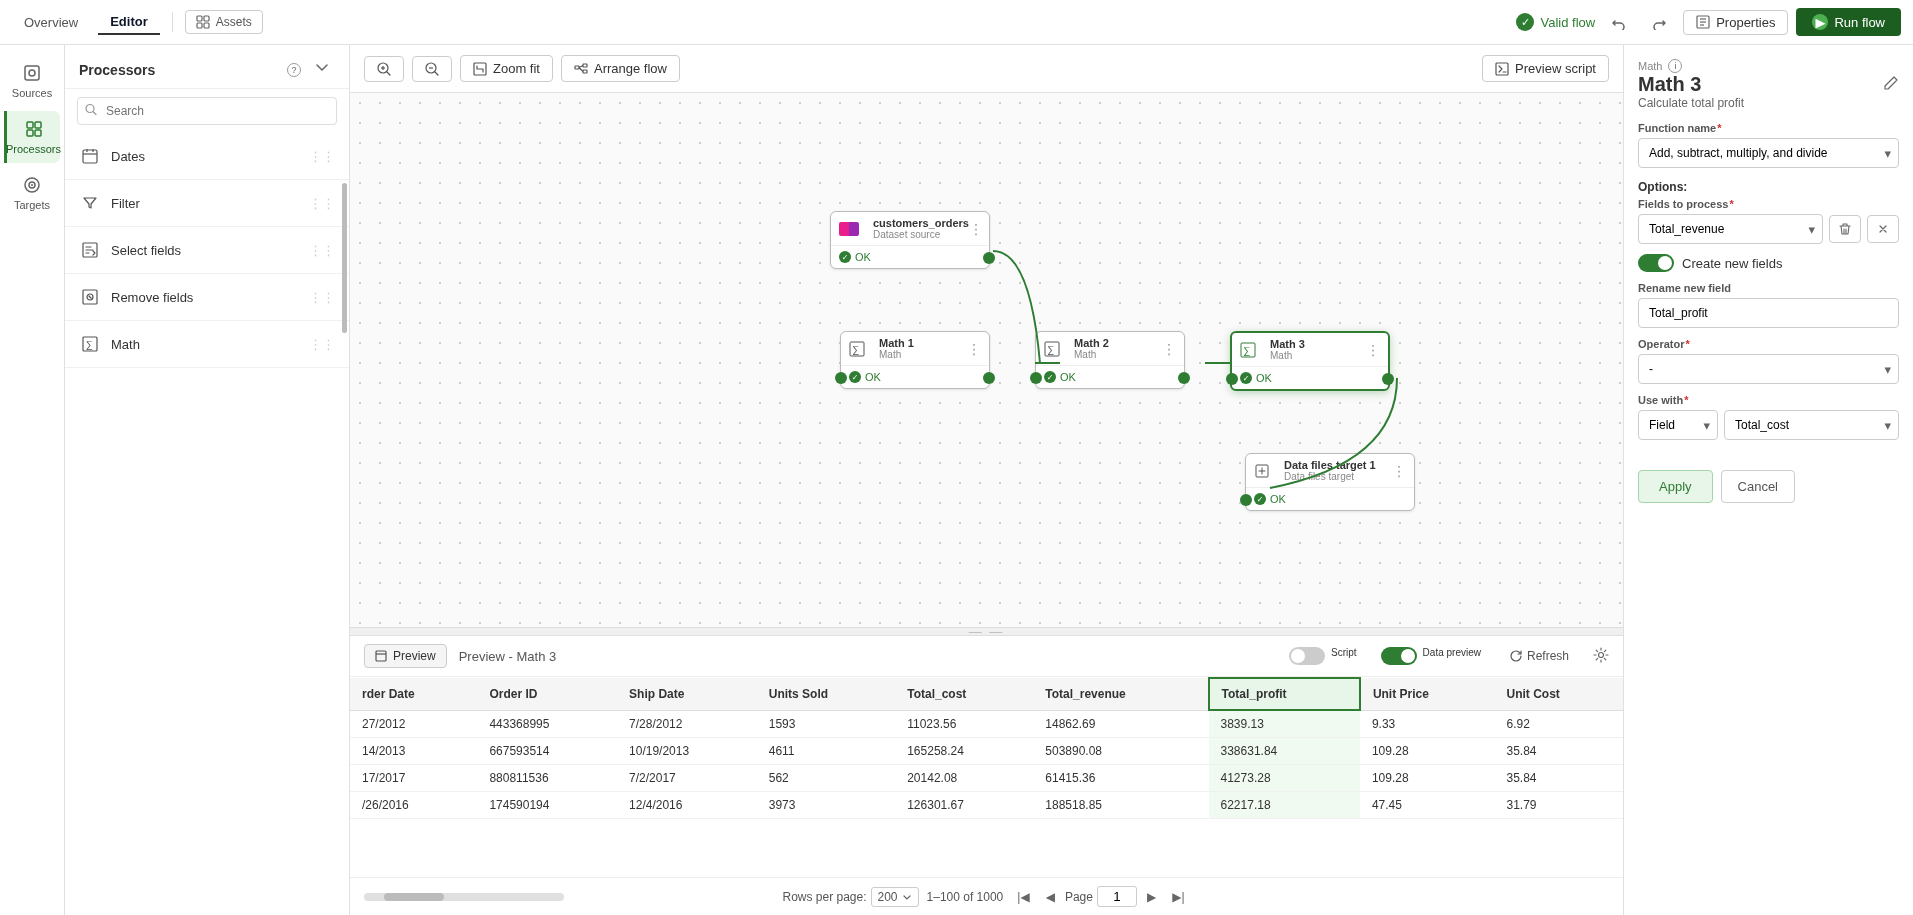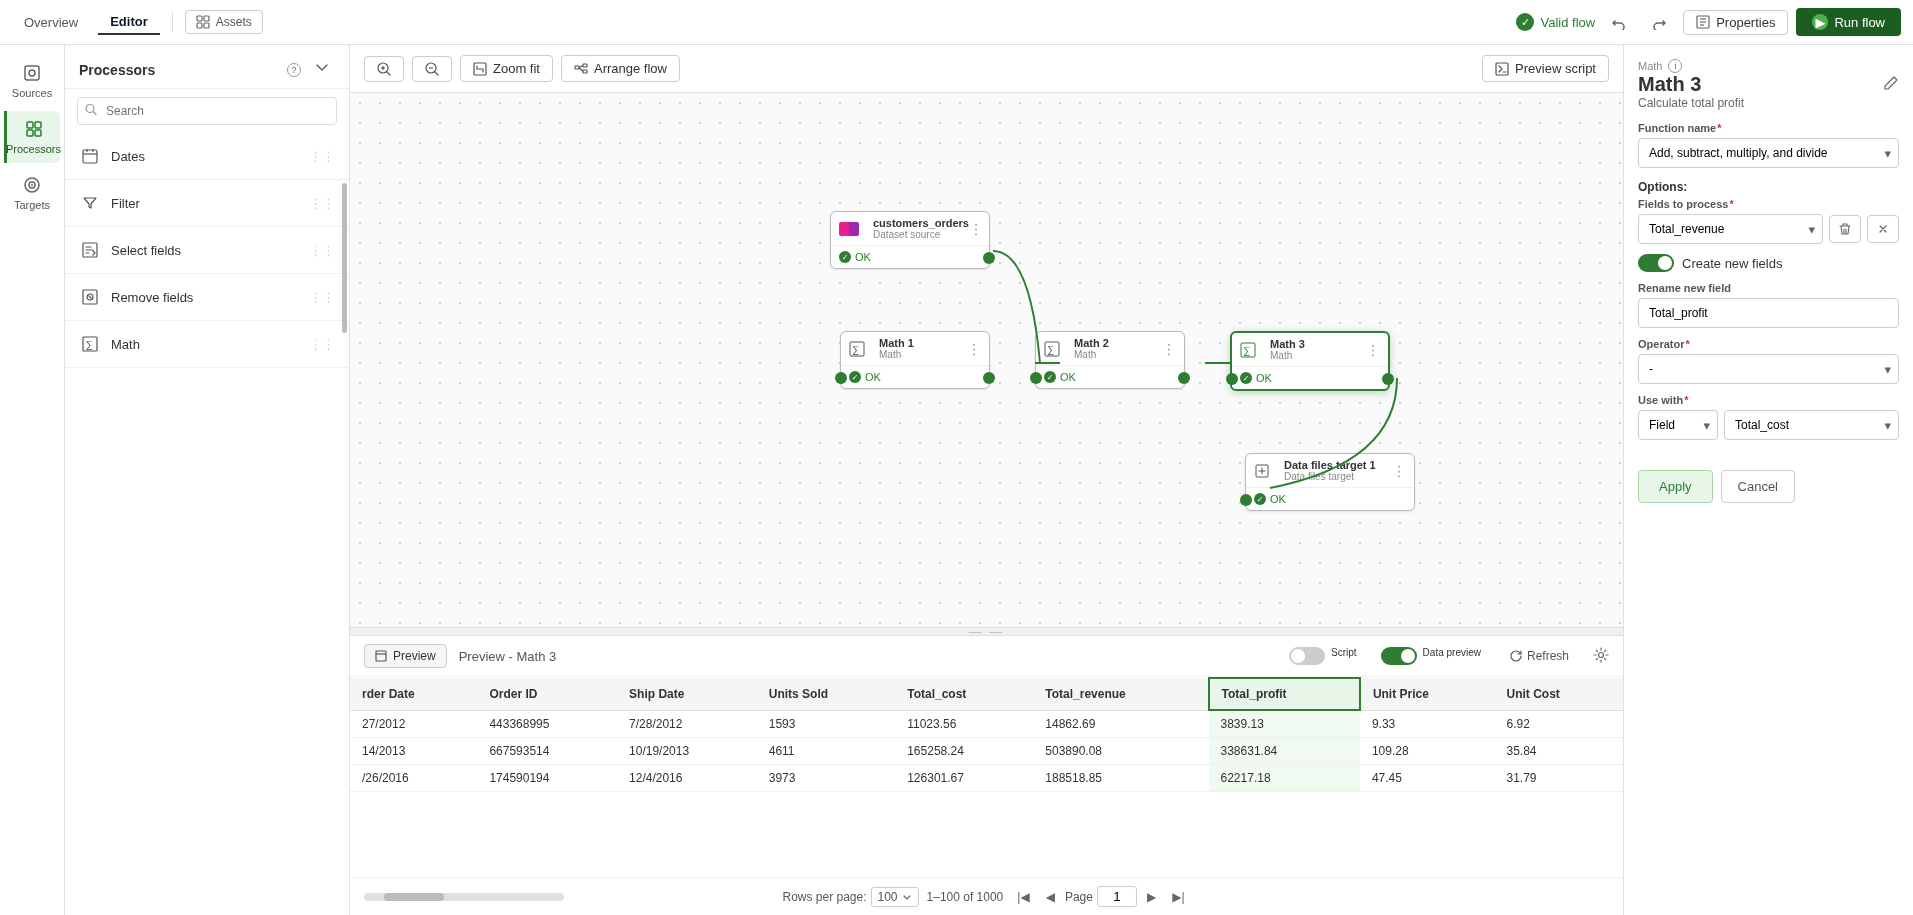--- a/index.html
+++ b/index.html
@@ -533,20 +533,31 @@
                 <td>667593514</td>
                 <td>10/19/2013</td>
                 <td>4611</td>
                 <td>165258.24</td>
                 <td>503890.08</td>
                 <td style="background:#f0faf0;">338631.84</td>
                 <td>109.28</td>
                 <td>35.84</td>
             </tr>
             <tr>
+              <td>17/2017</td>
+                <td>880811536</td>
+                <td>7/2/2017</td>
+                <td>562</td>
+                <td>20142.08</td>
+                <td>61415.36</td>
+                <td style="background:#f0faf0;">41273.28</td>
+                <td>109.28</td>
+                <td>35.84</td>
+            </tr>
+            <tr>
               <td>/26/2016</td>
                 <td>174590194</td>
                 <td>12/4/2016</td>
                 <td>3973</td>
                 <td>126301.67</td>
                 <td>188518.85</td>
                 <td style="background:#f0faf0;">62217.18</td>
                 <td>47.45</td>
                 <td>31.79</td>
             </tr>
@@ -556,21 +567,21 @@
 
       <div style="display:flex;align-items:center;justify-content:center;padding:8px 14px;border-top:1px solid #eee;font-size:12px;color:#555;gap:8px;position:relative;">
         <div style="position:absolute;left:14px;display:flex;align-items:center;gap:6px;">
           <div style="width:200px;height:8px;background:#e0e0e0;border-radius:4px;cursor:pointer;">
               <div style="width:60px;height:8px;background:#bbb;border-radius:4px;margin-left:20px;"></div>
             </div>
         </div>
         <div class="rows-select">
           <span>Rows per page:</span>
           <div class="rows-dropdown">
-            <span>100</span>
+            <span>200</span>
             <svg width="10" height="10" viewBox="0 0 10 10" fill="none">
                 <path d="M2 4l3 3 3-3" stroke="#666" stroke-width="1.2" stroke-linecap="round"></path>
               </svg>
           </div>
         </div>
         <span>1–100 of 1000</span>
         <div class="footer-nav">
           <div class="footer-nav-btn">|◀</div>
           <div class="footer-nav-btn">◀</div>
           <span>Page</span>

